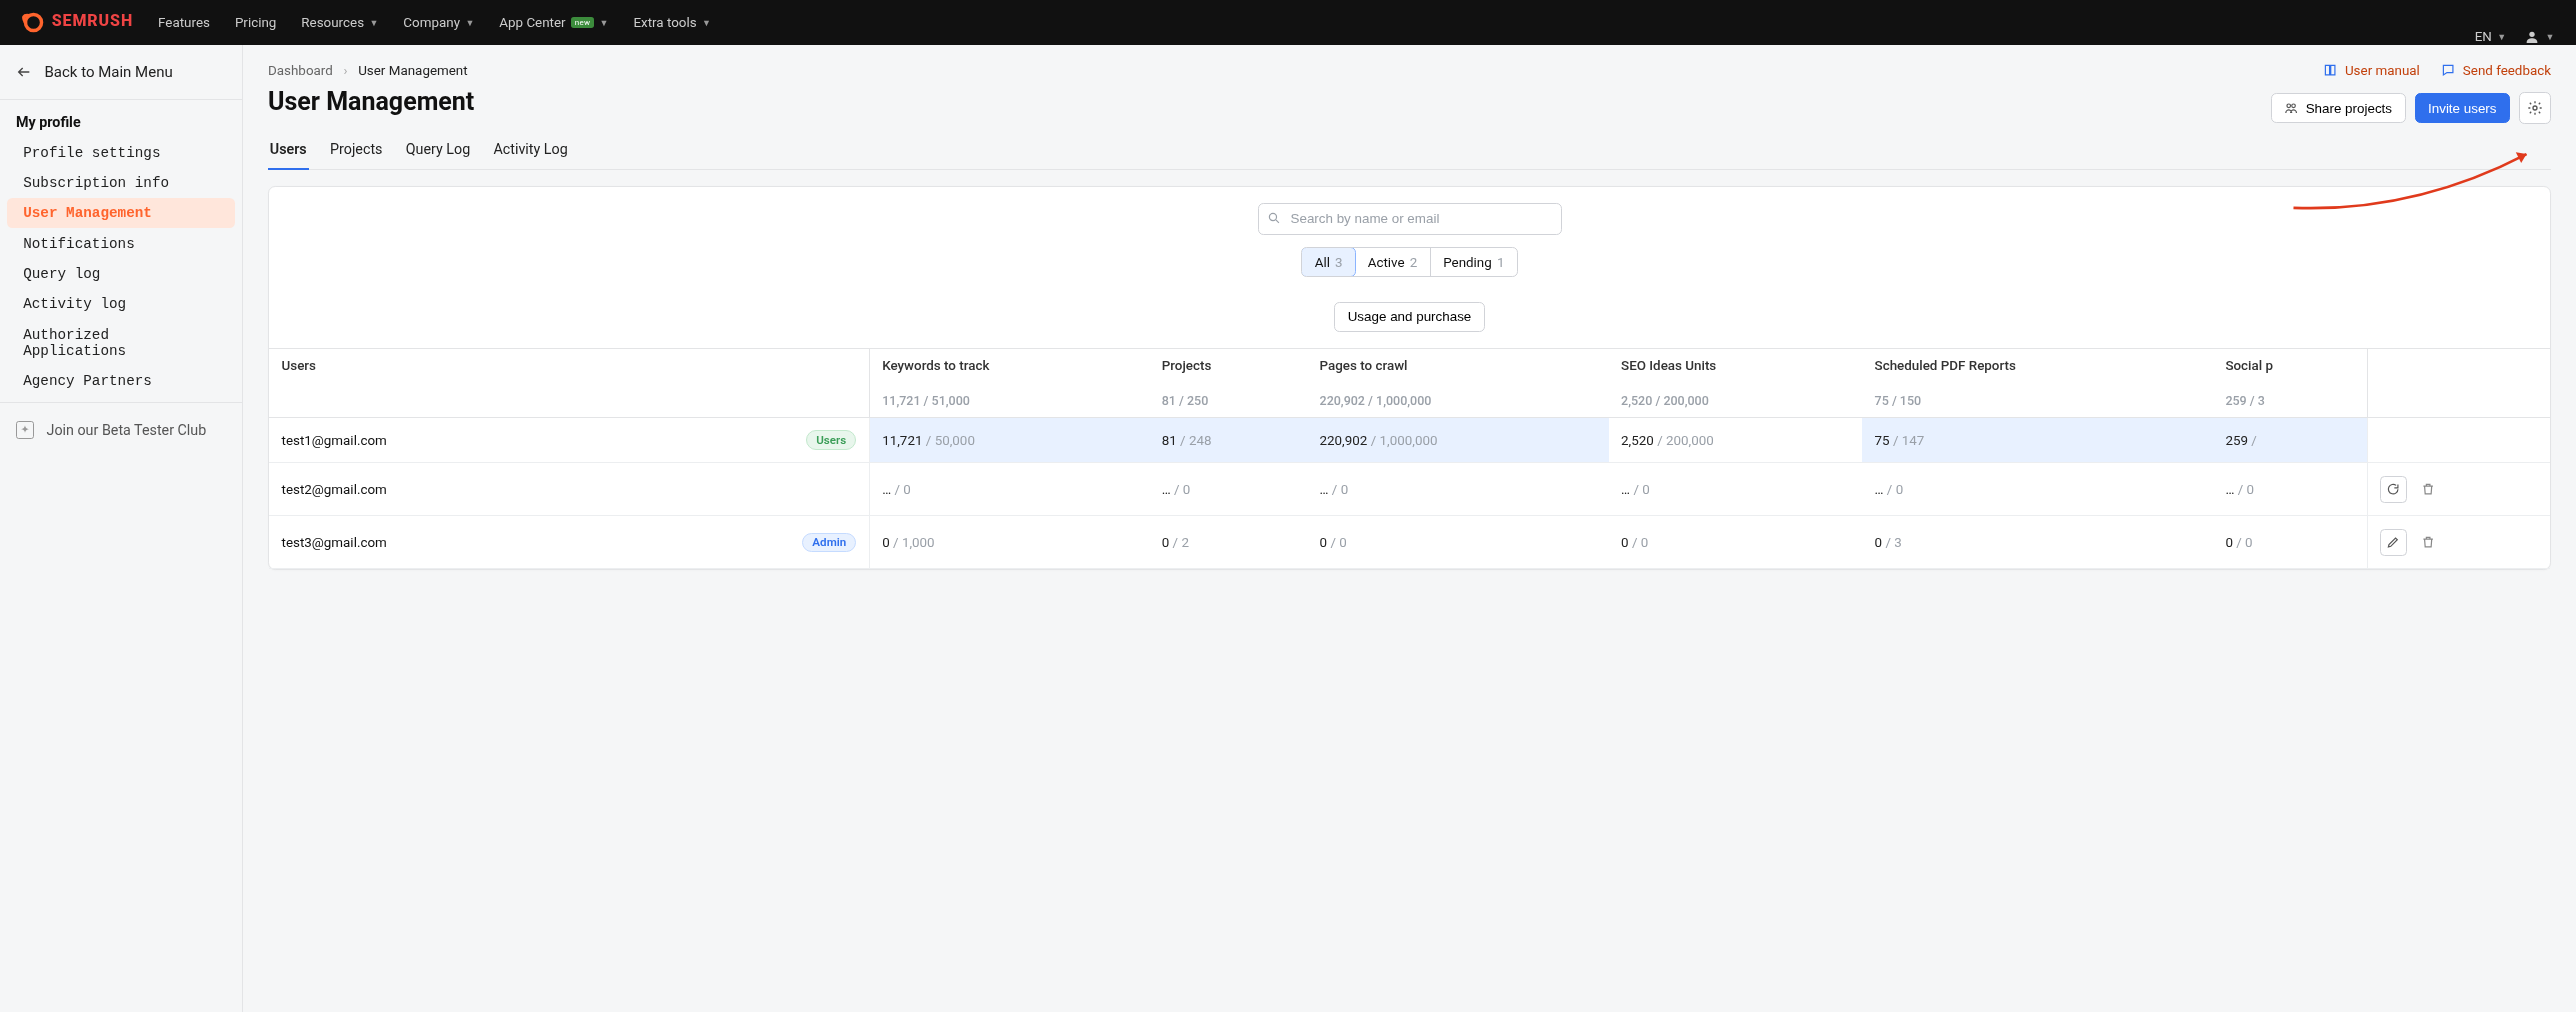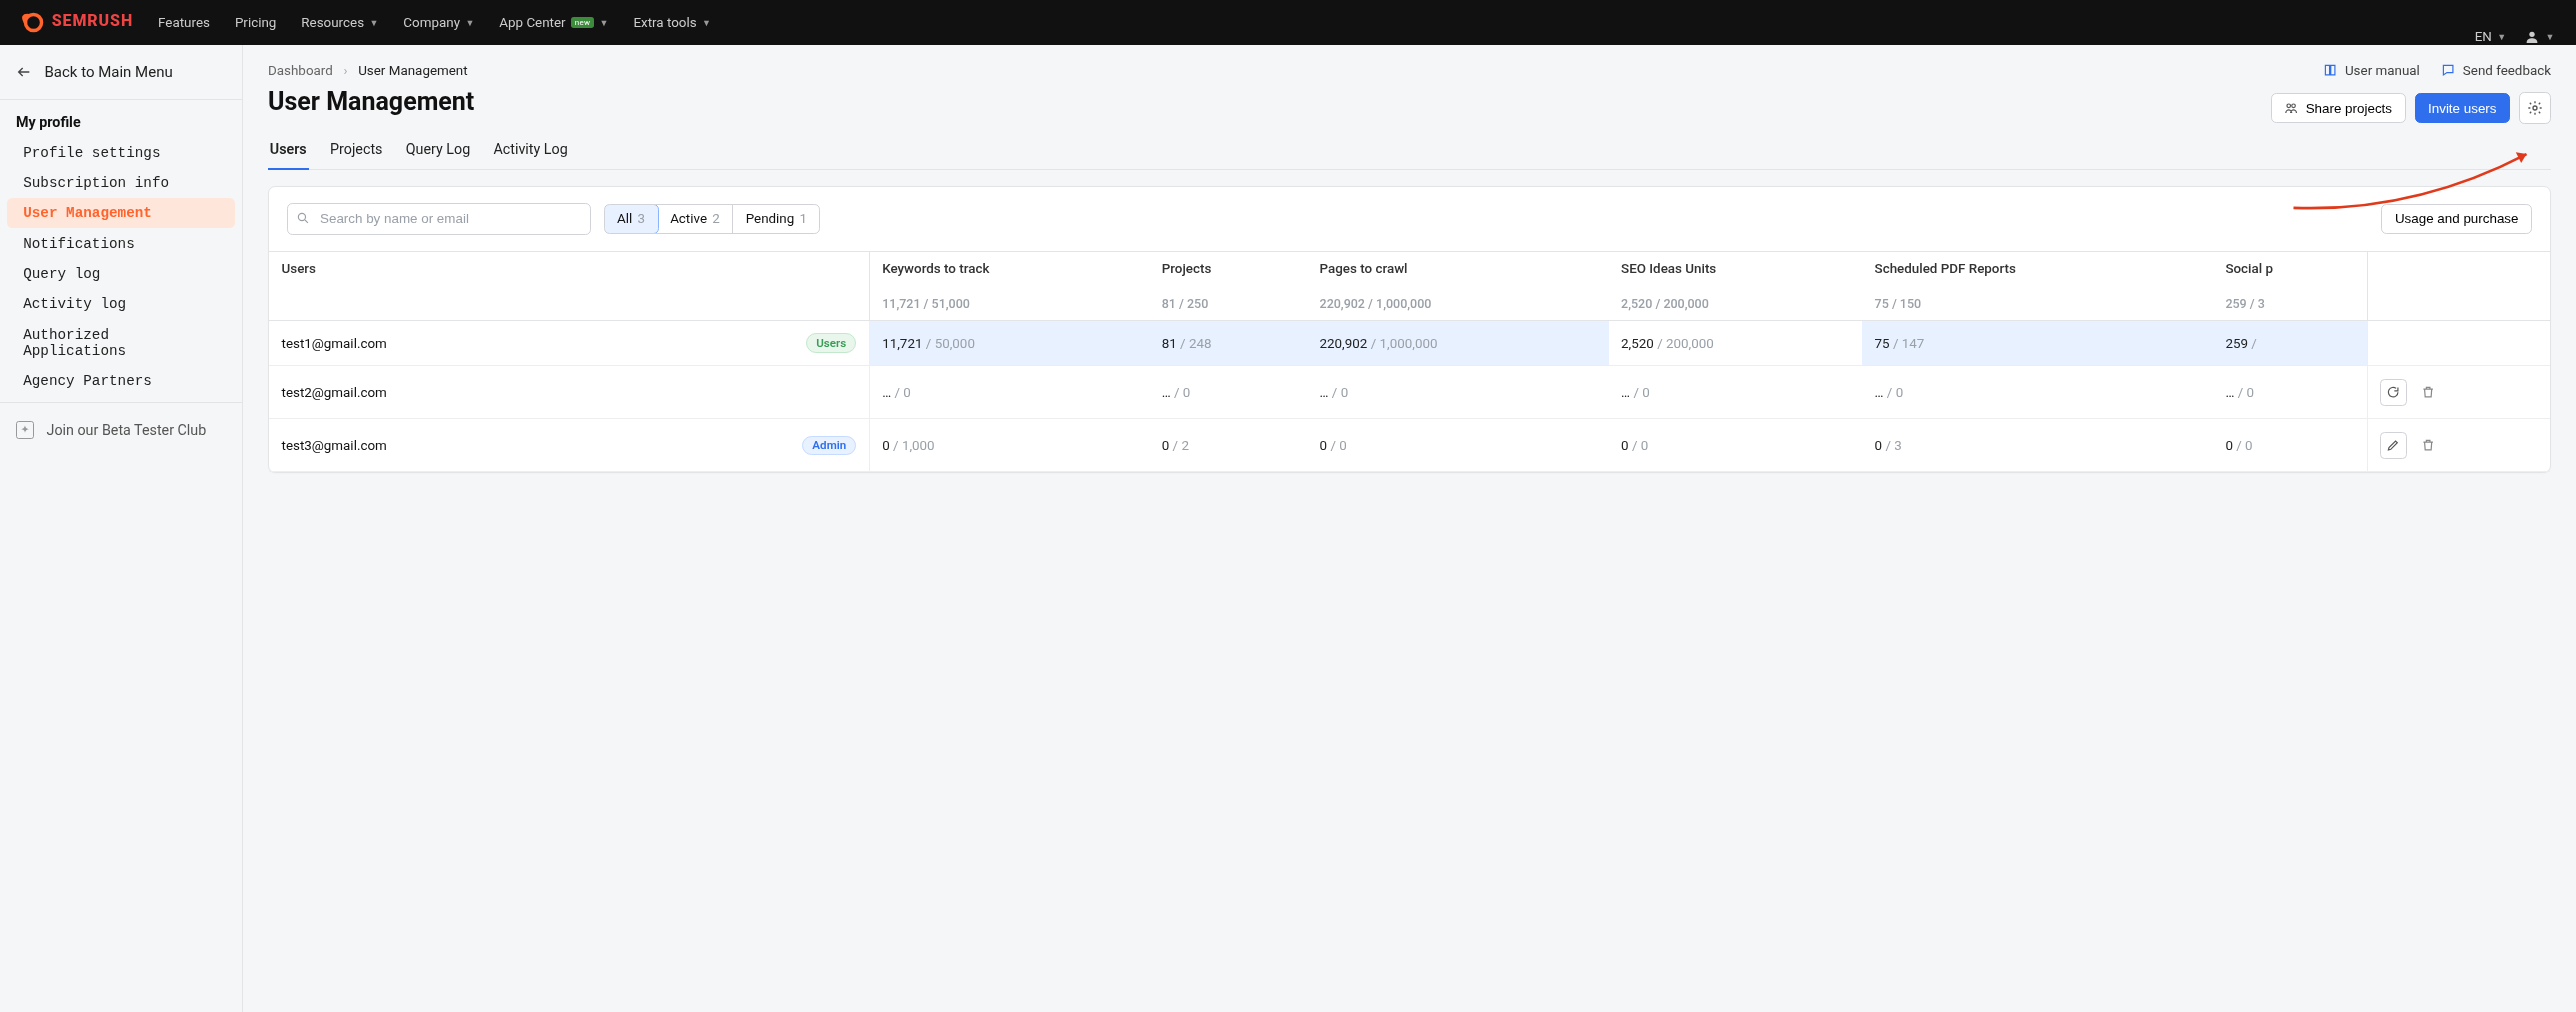--- a/index.html
+++ b/index.html
@@ -23,37 +23,37 @@
   .side-item.active { background: #ffe6db; color: #ff642d; font-weight: 600; }
   .beta-row { display: flex; align-items: center; gap: 12.5px; padding: 12.5px 16px; color: #555; font-size: 14.3px; }
   .beta-icon { width: 18px; height: 18px; border: 1.3px solid #999; border-radius: 2.7px; display: flex; align-items: center; justify-content: center; font-size: 10.7px; color: #999; }
   
   .main { flex: 1; padding: 18px 25px; position: relative; overflow: hidden; }
   .crumbs-row { display: flex; align-items: center; justify-content: space-between; }
   .crumbs { display: flex; gap: 10.7px; color: #666; font-size: 13.4px; }
   .crumbs .sep { color: #aaa; }
   .crumb-current { color: #222; }
   .top-links { display: flex; gap: 21.5px; }
-  .link-blue { color: #404040; display: flex; align-items: center; gap: 7.2px; cursor: pointer; font-size: 13.4px; }
+  .link-blue { color: #c2410c; display: flex; align-items: center; gap: 7.2px; cursor: pointer; font-size: 13.4px; }
   .page-title { font-size: 25px; font-weight: 700; margin-top: 9px; }
   .subline { display: flex; align-items: center; gap: 19.7px; margin-top: 9px; font-size: 14.3px; }
   .subline .muted { color: #444; }
   .subline .blink { color: #2f6fed; cursor: pointer; }
   .header-buttons { position: absolute; top: 47px; right: 25px; display: flex; gap: 9px; align-items: center; }
   .btn { border: 0.9px solid #d1d3d8; background: #fff; padding: 6.3px 12.5px; border-radius: 5.4px; font-size: 13.4px; display: flex; align-items: center; gap: 7.2px; cursor: pointer; }
   .btn-primary { background: #2f6fed; color: #fff; border-color: #2f6fed; }
   .btn-icon { width: 32px; height: 32px; justify-content: center; padding: 0; }
   .tabs { display: flex; gap: 19.7px; margin-top: 19.7px; border-bottom: 0.9px solid #e3e4e6; }
   .tab { padding: 5.4px 1.8px 10.7px 1.8px; font-size: 14.3px; color: #222; cursor: pointer; border-bottom: 2.7px solid transparent; margin-bottom: -0.9px; }
   .tab.active { border-bottom-color: #2f6fed; font-weight: 600; }
   
   .arrow-svg { position: absolute; top: 100px; right: 36px; width: 251px; height: 72px; pointer-events: none; }
   
   .card { background: #fff; border: 0.9px solid #e3e4e6; border-radius: 7.2px; margin-top: 16px; box-shadow: 0 0.9px 1.8px rgba(0,0,0,0.02); }
-  .card-toolbar { display: flex; align-items: center; gap: 12.5px; padding: 16px 18px; }
+  .card-toolbar { display: flex; align-items: center; gap: 12.5px; padding: 16px 18px; flex-direction: column; }
   .search-wrap { position: relative; width: 304px; }
   .search-input { width: 100%; height: 32px; border: 0.9px solid #d1d3d8; border-radius: 5.4px; padding: 0 10.7px 0 32px; font-size: 13.4px; color: #333; }
   .search-input::placeholder { color: #9aa0a8; }
   .search-icon { position: absolute; left: 9px; top: 8px; color: #9aa0a8; }
   .seg { display: inline-flex; border: 0.9px solid #d1d3d8; border-radius: 5.4px; overflow: hidden; }
   .seg-item { padding: 6.3px 12.5px; cursor: pointer; border-right: 0.9px solid #d1d3d8; font-size: 13.4px; }
   .seg-item:last-child { border-right: none; }
   .seg-item.active { background: #e8f1ff; border: 0.9px solid #8ab4ff; margin: -0.9px; border-radius: 5.4px; }
   .seg-count { color: #9aa0a8; margin-left: 1.8px; }
   .toolbar-spacer { flex: 1; }

